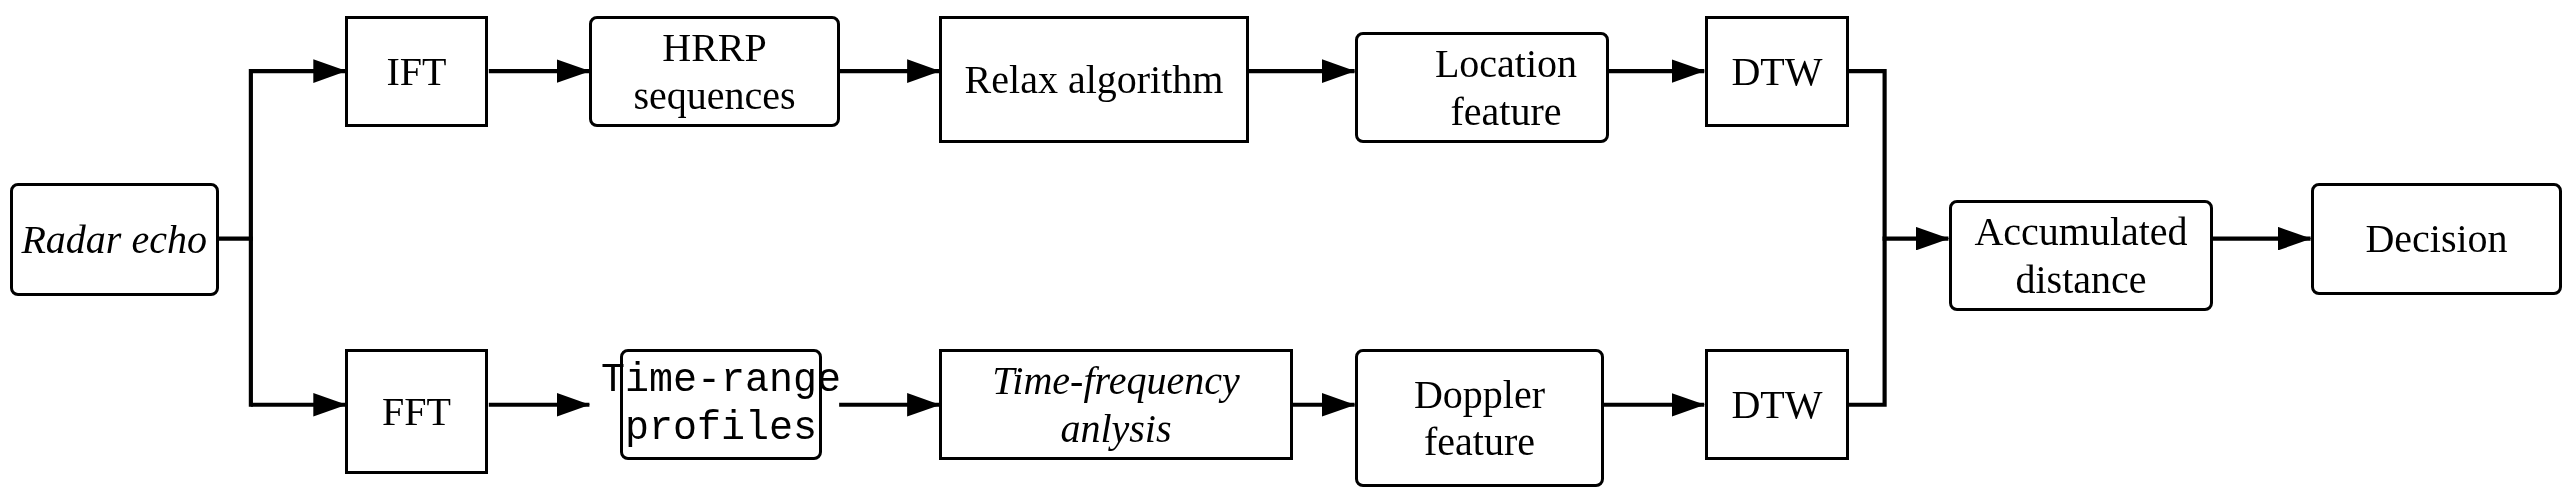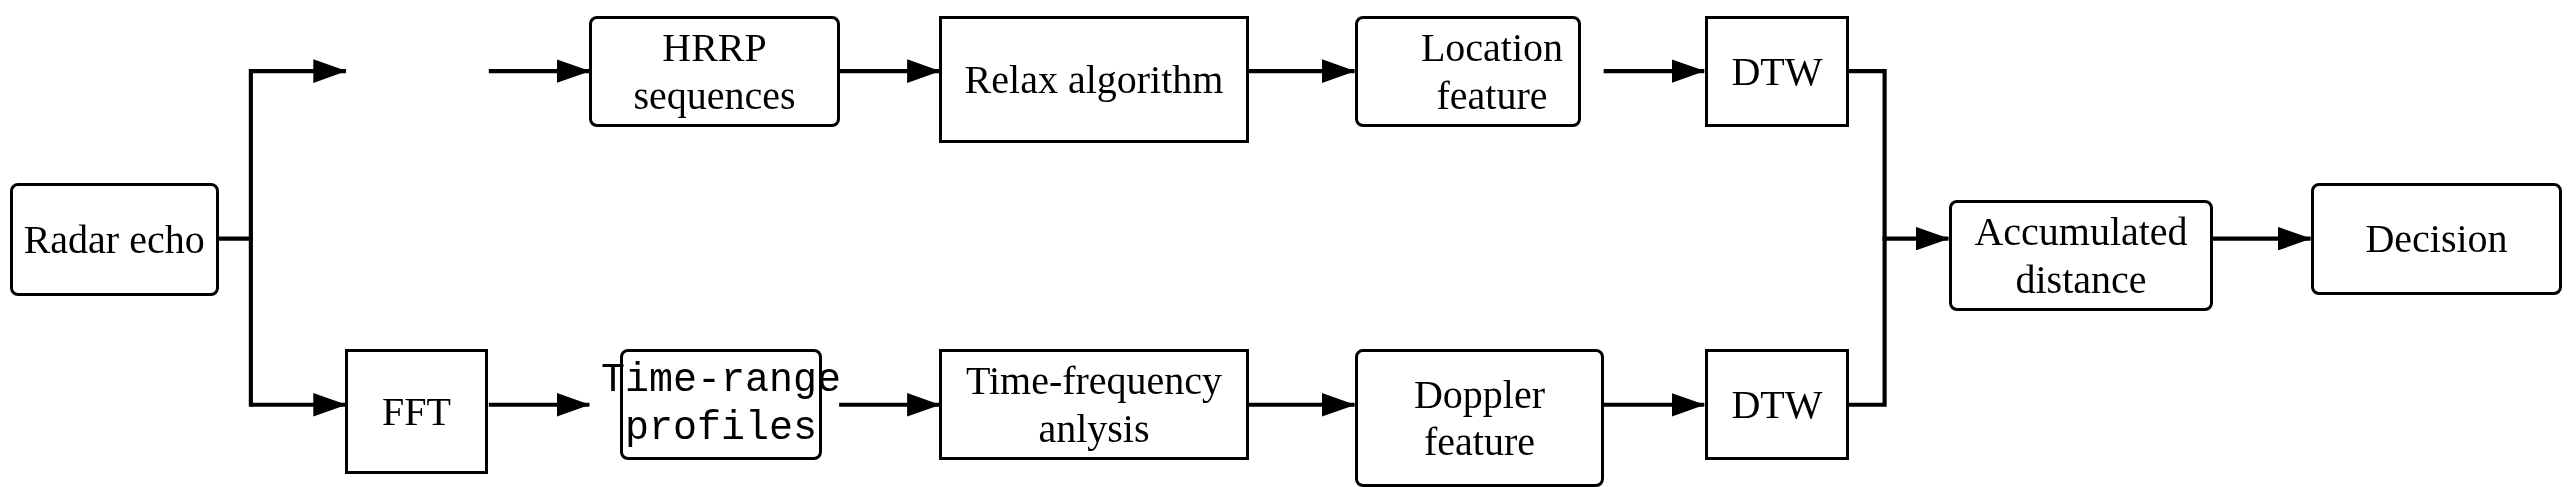--- a/index.html
+++ b/index.html
@@ -29,29 +29,29 @@
     line-height: 1.18;
   }
   .node span {
     white-space: pre;
     display: block;
   }
   .rounded { border-radius: 8px; }
   .rect    { border-radius: 0; }
 
   
-  .n-radar   { left: 9.7px;   top: 183px; width: 209px; height: 113px; }
+  .n-radar   { left: 9.7px;   top: 183px; width: 209px; height: 113px; font-style: italic; }
   .n-ift     { left: 345px;  top: 16px;  width: 143px; height: 111px; }
   .n-hrrp    { left: 589px;  top: 16px;  width: 251px; height: 111px; }
   .n-relax   { left: 939px; top: 16px;  width: 310px; height: 127px; }
-  .n-loc     { left: 1355px; top: 16px;  width: 226px; height: 111px; padding-left: 48px; }
+  .n-loc     { left: 1355px; top: 32px;  width: 254px; height: 111px; padding-left: 48px; }
   .n-dtw1    { left: 1705px; top: 16px;  width: 144px; height: 111px; }
   .n-fft     { left: 345px;  top: 349px; width: 143px; height: 125px; }
   .n-trange  { left: 620px;  top: 349px; width: 202px; height: 111px; font-family: Liberation Mono, monospace; }
-  .n-tfreq   { left: 939px; top: 349px; width: 310px; height: 111px; }
+  .n-tfreq   { left: 939px; top: 349px; width: 354px; height: 111px; font-style: italic; }
   .n-doppler { left: 1355px; top: 349px; width: 249px; height: 138px; }
   .n-dtw2    { left: 1705px; top: 349px; width: 144px; height: 111px; }
   .n-accum   { left: 1949px; top: 200px; width: 264px; height: 111px; }
   .n-decision{ left: 2311px; top: 183px; width: 251px; height: 112px; }
 
   .wires {
     position: absolute;
     left: 0; top: 0;
     width: 2576px;
     height: 487px;
@@ -90,20 +90,23 @@
       <line x1="2712" y1="344" x2="2807" y2="344" marker-end="url(#arrow)"></line>
 
       <line x1="3186" y1="344" x2="3329" y2="344" marker-end="url(#arrow)"></line>
     </g>
   </svg>
 
   <div class="node rounded n-radar">
     <span>Radar echo</span>
   </div>
 
+  <div class="node rect n-ift">
+    <span>IFT</span>
+  </div>
 
   <div class="node rounded n-hrrp">
     <span>HRRP
 sequences</span>
   </div>
 
   <div class="node rect n-relax">
     <span>Relax algorithm</span>
   </div>
 

